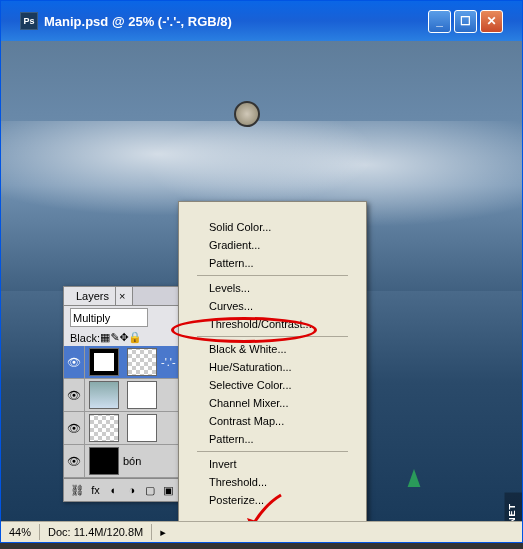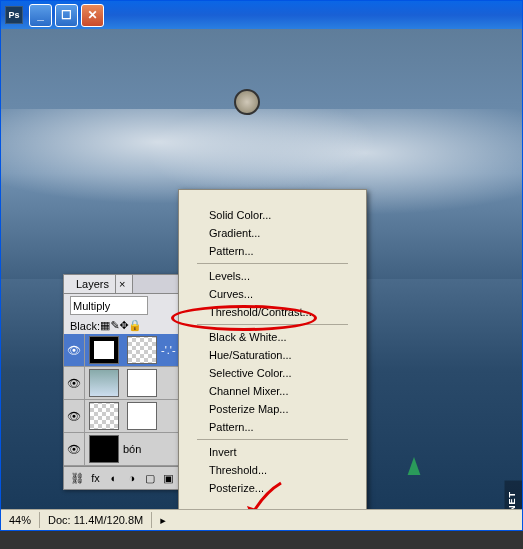--- a/index.html
+++ b/index.html
@@ -1,17 +1,17 @@
 <!DOCTYPE html>
 <html><head>
 <meta charset="utf-8">
 <style>
 body{margin:0;font-family:Tahoma,Arial,sans-serif;font-size:11px;background:#333;overflow:hidden;width:523px;height:549px}
 .win{border:1px solid #0054e3;background:#1b4c99}
-.title{height:28px;background:linear-gradient(#0a66e6,#1960d5,#2a7fe1);display:flex;align-items:center;color:#fff;font-weight:bold;font-size:13px;padding:0 4px}
+.title{height:40px;background:linear-gradient(#0a66e6,#1960d5,#2a7fe1);display:flex;align-items:center;color:#fff;font-weight:bold;font-size:13px;padding:0 19px}
 .title .ico{width:16px;height:16px;background:#1a3a5c;border:1px solid #3a5a7c;margin-right:6px;display:flex;align-items:center;justify-content:center;font-size:9px}
 .title .ttxt{flex:1}
 .winbtns{display:flex;gap:3px}
 .winbtn{width:21px;height:21px;border:1px solid #fff;border-radius:3px;display:flex;align-items:center;justify-content:center;font-weight:bold;font-size:12px}
 .minb{background:linear-gradient(#5a9de8,#2a6cc8)}
 .maxb{background:linear-gradient(#5a9de8,#2a6cc8)}
 .clsb{background:linear-gradient(#e88a5a,#c84a2a);color:#fff}
 .canvas{width:521px;height:480px;position:relative;background:linear-gradient(#5f7d9a 0%,#6888a8 15%,#7090b0 30%,#3a5a7a 55%,#2a4a6a 70%,#1a3a5a 85%);overflow:hidden}
 .cloud{position:absolute;top:80px;left:0;right:0;height:110px;background:radial-gradient(ellipse 60% 80% at 30% 30%,rgba(255,255,255,0.7),transparent 70%),radial-gradient(ellipse 60% 80% at 70% 40%,rgba(255,255,255,0.65),transparent 70%)}
 .wave{position:absolute;bottom:0;left:0;right:0;height:230px;background:linear-gradient(#4a6a8a,#2a4a6a 40%,#1a3a5a)}
@@ -48,20 +48,21 @@
 
 .wm{position:absolute;right:-4px;bottom:28px;transform:rotate(-90deg);transform-origin:right bottom;font-size:9px;font-weight:bold;color:#fff;background:rgba(0,0,0,0.3);padding:2px 10px;letter-spacing:1px}
 .wm small{display:block;font-size:7px;letter-spacing:2px}
 </style>
 </head>
 <body>
 
 <div class="win">
   <div class="title">
     <div class="ico">Ps</div>
+    <span class="ttxt">Manip.psd @ 25% (-'.'-, RGB/8)</span>
     <div class="winbtns">
       <div class="winbtn minb">_</div>
       <div class="winbtn maxb">☐</div>
       <div class="winbtn clsb">✕</div>
     </div>
   </div>
 
   <div class="canvas">
     <div class="cloud"></div>
     <div class="wave"></div>
@@ -123,21 +124,21 @@
         <div class="mitem">Pattern...</div>
         <div class="msep"></div>
         <div class="mitem">Levels...</div>
         <div class="mitem">Curves...</div>
         <div class="mitem">Threshold/Contrast...</div>
         <div class="msep"></div>
         <div class="mitem">Black &amp; White...</div>
         <div class="mitem">Hue/Saturation...</div>
         <div class="mitem">Selective Color...</div>
         <div class="mitem">Channel Mixer...</div>
-        <div class="mitem">Posterize Map...</div>
+        <div class="mitem">Contrast Map...</div>
         <div class="mitem">Pattern...</div>
         <div class="msep"></div>
         <div class="mitem">Invert</div>
         <div class="mitem">Threshold...</div>
         <div class="mitem">Posterize...</div>
       </div>
 
     <div class="circ1"></div>
     <div class="arrow">
       <svg width="40" height="40">

